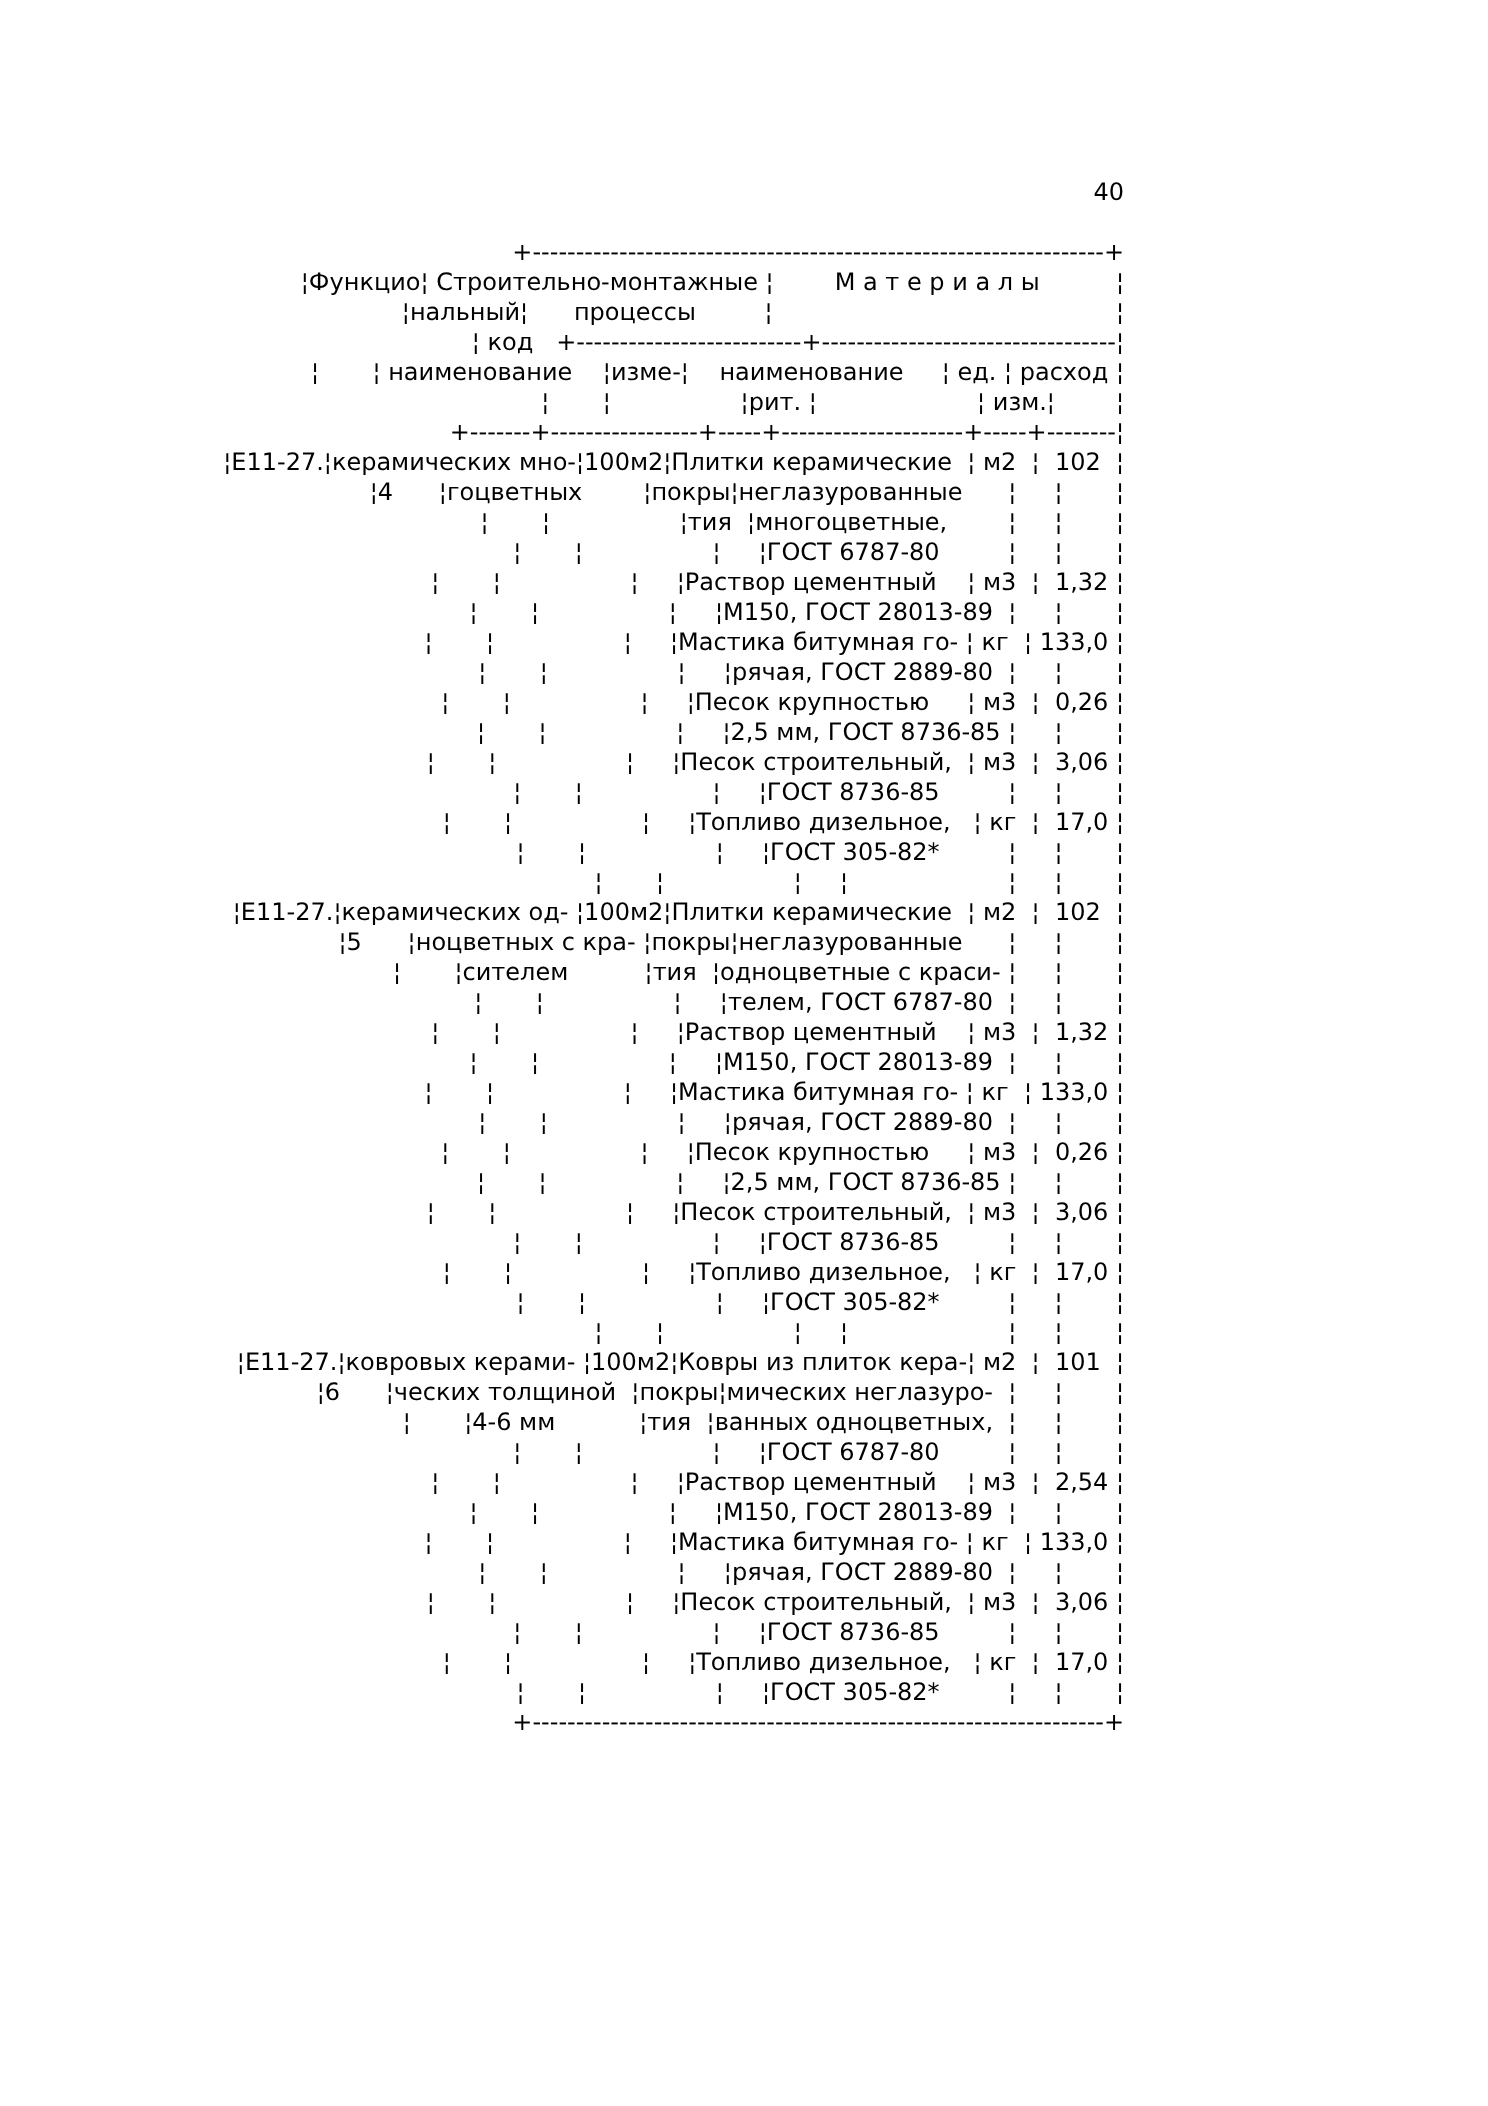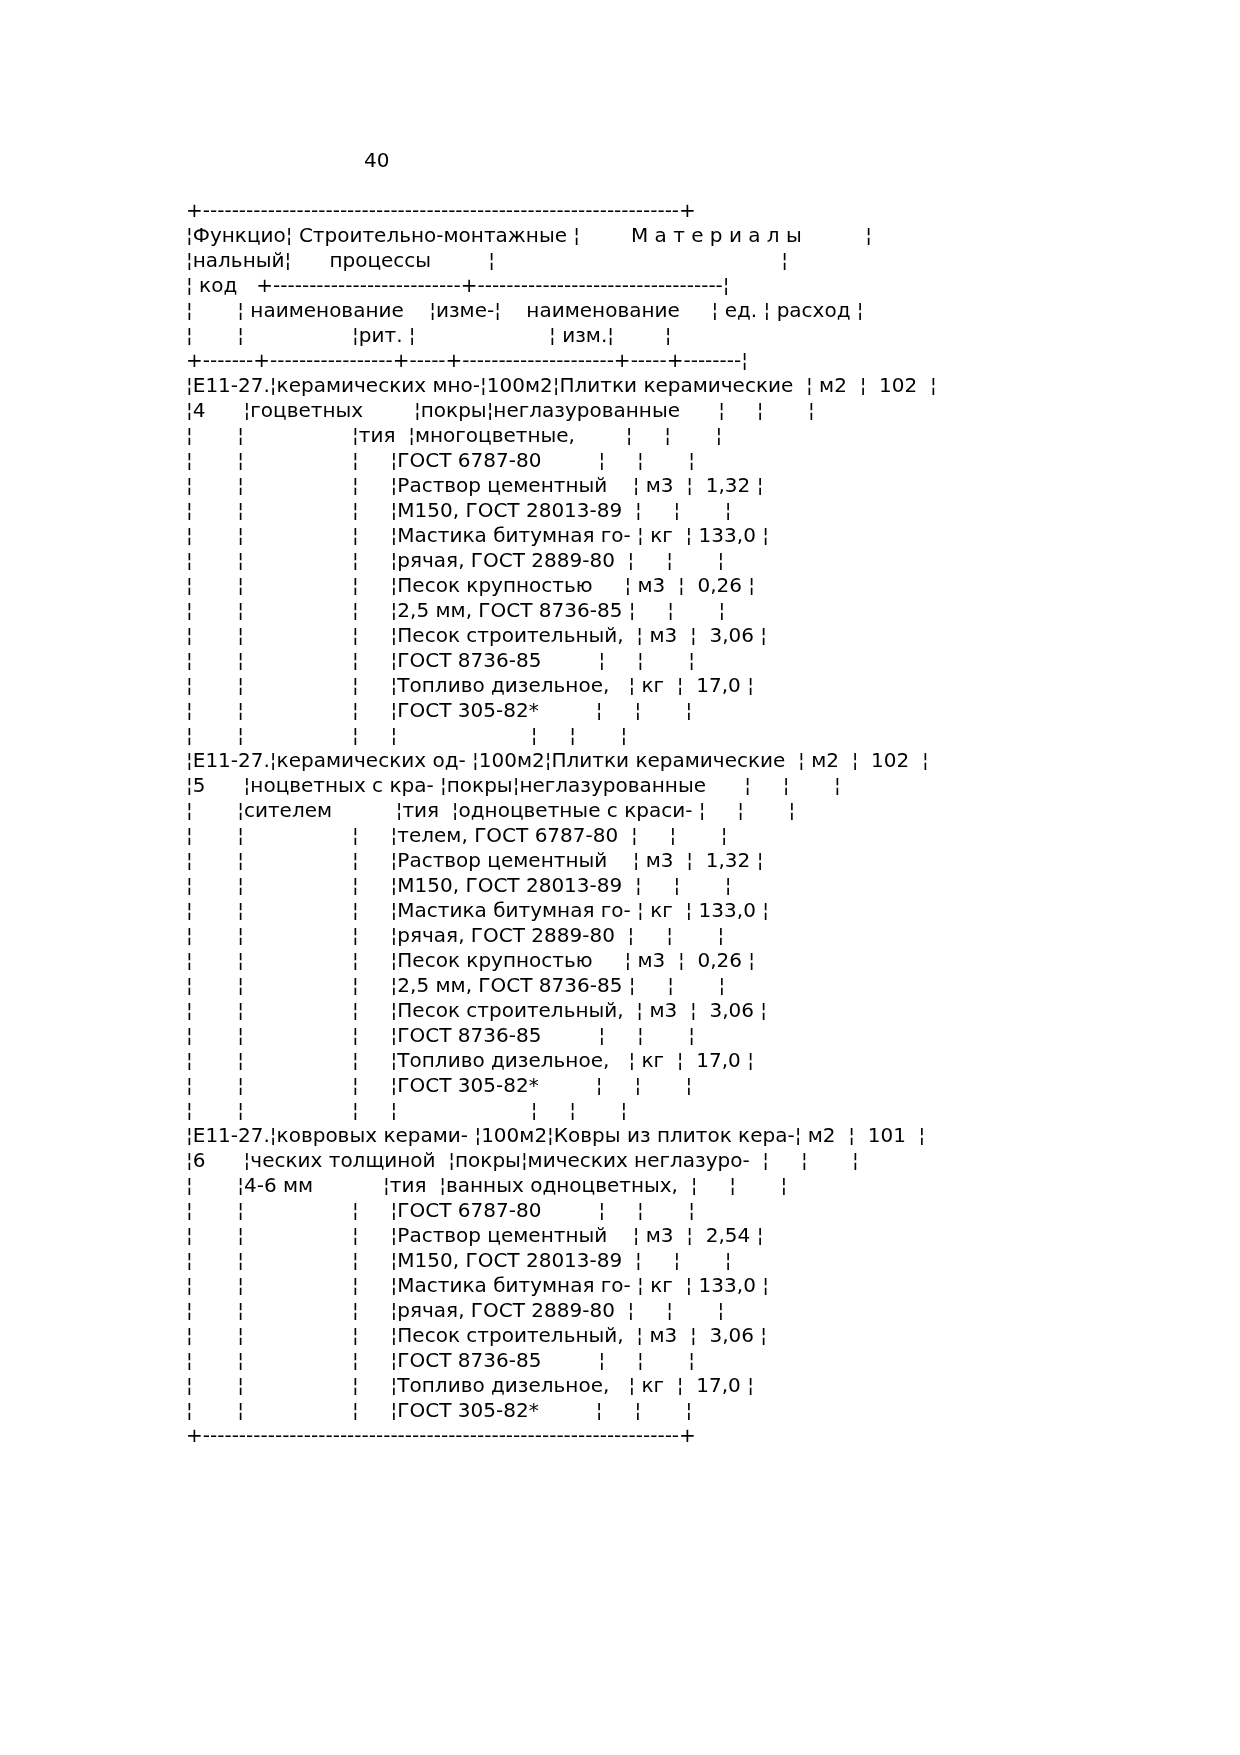--- a/index.html
+++ b/index.html
@@ -22,20 +22,21 @@
     top: 148px;
     font-size: 20px;
     line-height: 25px;
     white-space: pre;
     color: #000000;
     font-family: "DejaVu Sans", sans-serif;
   }
   .text-line {
     height: 25px;
     white-space: pre;
+    text-align: right;
   }
 </style>
 </head>
 <body>
 
 <div class="doc-page">
   <div class="text-block"><div class="text-line">                            40</div><div class="text-line">&nbsp;</div><div class="text-line">+------------------------------------------------------------------+</div><div class="text-line">¦Функцио¦ Строительно-монтажные ¦        М а т е р и а л ы          ¦</div><div class="text-line">¦нальный¦      процессы         ¦                                             ¦</div><div class="text-line">¦ код   +--------------------------+----------------------------------¦</div><div class="text-line">¦       ¦ наименование    ¦изме-¦    наименование     ¦ ед. ¦ расход ¦</div><div class="text-line">¦       ¦                 ¦рит. ¦                     ¦ изм.¦        ¦</div><div class="text-line">+-------+-----------------+-----+---------------------+-----+--------¦</div><div class="text-line">¦Е11-27.¦керамических мно-¦100м2¦Плитки керамические  ¦ м2  ¦  102  ¦</div><div class="text-line">¦4      ¦гоцветных        ¦покры¦неглазурованные      ¦     ¦       ¦</div><div class="text-line">¦       ¦                 ¦тия  ¦многоцветные,        ¦     ¦       ¦</div><div class="text-line">¦       ¦                 ¦     ¦ГОСТ 6787-80         ¦     ¦       ¦</div><div class="text-line">¦       ¦                 ¦     ¦Раствор цементный    ¦ м3  ¦  1,32 ¦</div><div class="text-line">¦       ¦                 ¦     ¦М150, ГОСТ 28013-89  ¦     ¦       ¦</div><div class="text-line">¦       ¦                 ¦     ¦Мастика битумная го- ¦ кг  ¦ 133,0 ¦</div><div class="text-line">¦       ¦                 ¦     ¦рячая, ГОСТ 2889-80  ¦     ¦       ¦</div><div class="text-line">¦       ¦                 ¦     ¦Песок крупностью     ¦ м3  ¦  0,26 ¦</div><div class="text-line">¦       ¦                 ¦     ¦2,5 мм, ГОСТ 8736-85 ¦     ¦       ¦</div><div class="text-line">¦       ¦                 ¦     ¦Песок строительный,  ¦ м3  ¦  3,06 ¦</div><div class="text-line">¦       ¦                 ¦     ¦ГОСТ 8736-85         ¦     ¦       ¦</div><div class="text-line">¦       ¦                 ¦     ¦Топливо дизельное,   ¦ кг  ¦  17,0 ¦</div><div class="text-line">¦       ¦                 ¦     ¦ГОСТ 305-82*         ¦     ¦       ¦</div><div class="text-line">¦       ¦                 ¦     ¦                     ¦     ¦       ¦</div><div class="text-line">¦Е11-27.¦керамических од- ¦100м2¦Плитки керамические  ¦ м2  ¦  102  ¦</div><div class="text-line">¦5      ¦ноцветных с кра- ¦покры¦неглазурованные      ¦     ¦       ¦</div><div class="text-line">¦       ¦сителем          ¦тия  ¦одноцветные с краси- ¦     ¦       ¦</div><div class="text-line">¦       ¦                 ¦     ¦телем, ГОСТ 6787-80  ¦     ¦       ¦</div><div class="text-line">¦       ¦                 ¦     ¦Раствор цементный    ¦ м3  ¦  1,32 ¦</div><div class="text-line">¦       ¦                 ¦     ¦М150, ГОСТ 28013-89  ¦     ¦       ¦</div><div class="text-line">¦       ¦                 ¦     ¦Мастика битумная го- ¦ кг  ¦ 133,0 ¦</div><div class="text-line">¦       ¦                 ¦     ¦рячая, ГОСТ 2889-80  ¦     ¦       ¦</div><div class="text-line">¦       ¦                 ¦     ¦Песок крупностью     ¦ м3  ¦  0,26 ¦</div><div class="text-line">¦       ¦                 ¦     ¦2,5 мм, ГОСТ 8736-85 ¦     ¦       ¦</div><div class="text-line">¦       ¦                 ¦     ¦Песок строительный,  ¦ м3  ¦  3,06 ¦</div><div class="text-line">¦       ¦                 ¦     ¦ГОСТ 8736-85         ¦     ¦       ¦</div><div class="text-line">¦       ¦                 ¦     ¦Топливо дизельное,   ¦ кг  ¦  17,0 ¦</div><div class="text-line">¦       ¦                 ¦     ¦ГОСТ 305-82*         ¦     ¦       ¦</div><div class="text-line">¦       ¦                 ¦     ¦                     ¦     ¦       ¦</div><div class="text-line">¦Е11-27.¦ковровых керами- ¦100м2¦Ковры из плиток кера-¦ м2  ¦  101  ¦</div><div class="text-line">¦6      ¦ческих толщиной  ¦покры¦мических неглазуро-  ¦     ¦       ¦</div><div class="text-line">¦       ¦4-6 мм           ¦тия  ¦ванных одноцветных,  ¦     ¦       ¦</div><div class="text-line">¦       ¦                 ¦     ¦ГОСТ 6787-80         ¦     ¦       ¦</div><div class="text-line">¦       ¦                 ¦     ¦Раствор цементный    ¦ м3  ¦  2,54 ¦</div><div class="text-line">¦       ¦                 ¦     ¦М150, ГОСТ 28013-89  ¦     ¦       ¦</div><div class="text-line">¦       ¦                 ¦     ¦Мастика битумная го- ¦ кг  ¦ 133,0 ¦</div><div class="text-line">¦       ¦                 ¦     ¦рячая, ГОСТ 2889-80  ¦     ¦       ¦</div><div class="text-line">¦       ¦                 ¦     ¦Песок строительный,  ¦ м3  ¦  3,06 ¦</div><div class="text-line">¦       ¦                 ¦     ¦ГОСТ 8736-85         ¦     ¦       ¦</div><div class="text-line">¦       ¦                 ¦     ¦Топливо дизельное,   ¦ кг  ¦  17,0 ¦</div><div class="text-line">¦       ¦                 ¦     ¦ГОСТ 305-82*         ¦     ¦       ¦</div><div class="text-line">+------------------------------------------------------------------+</div></div>
 </div>
 
 </body></html>

